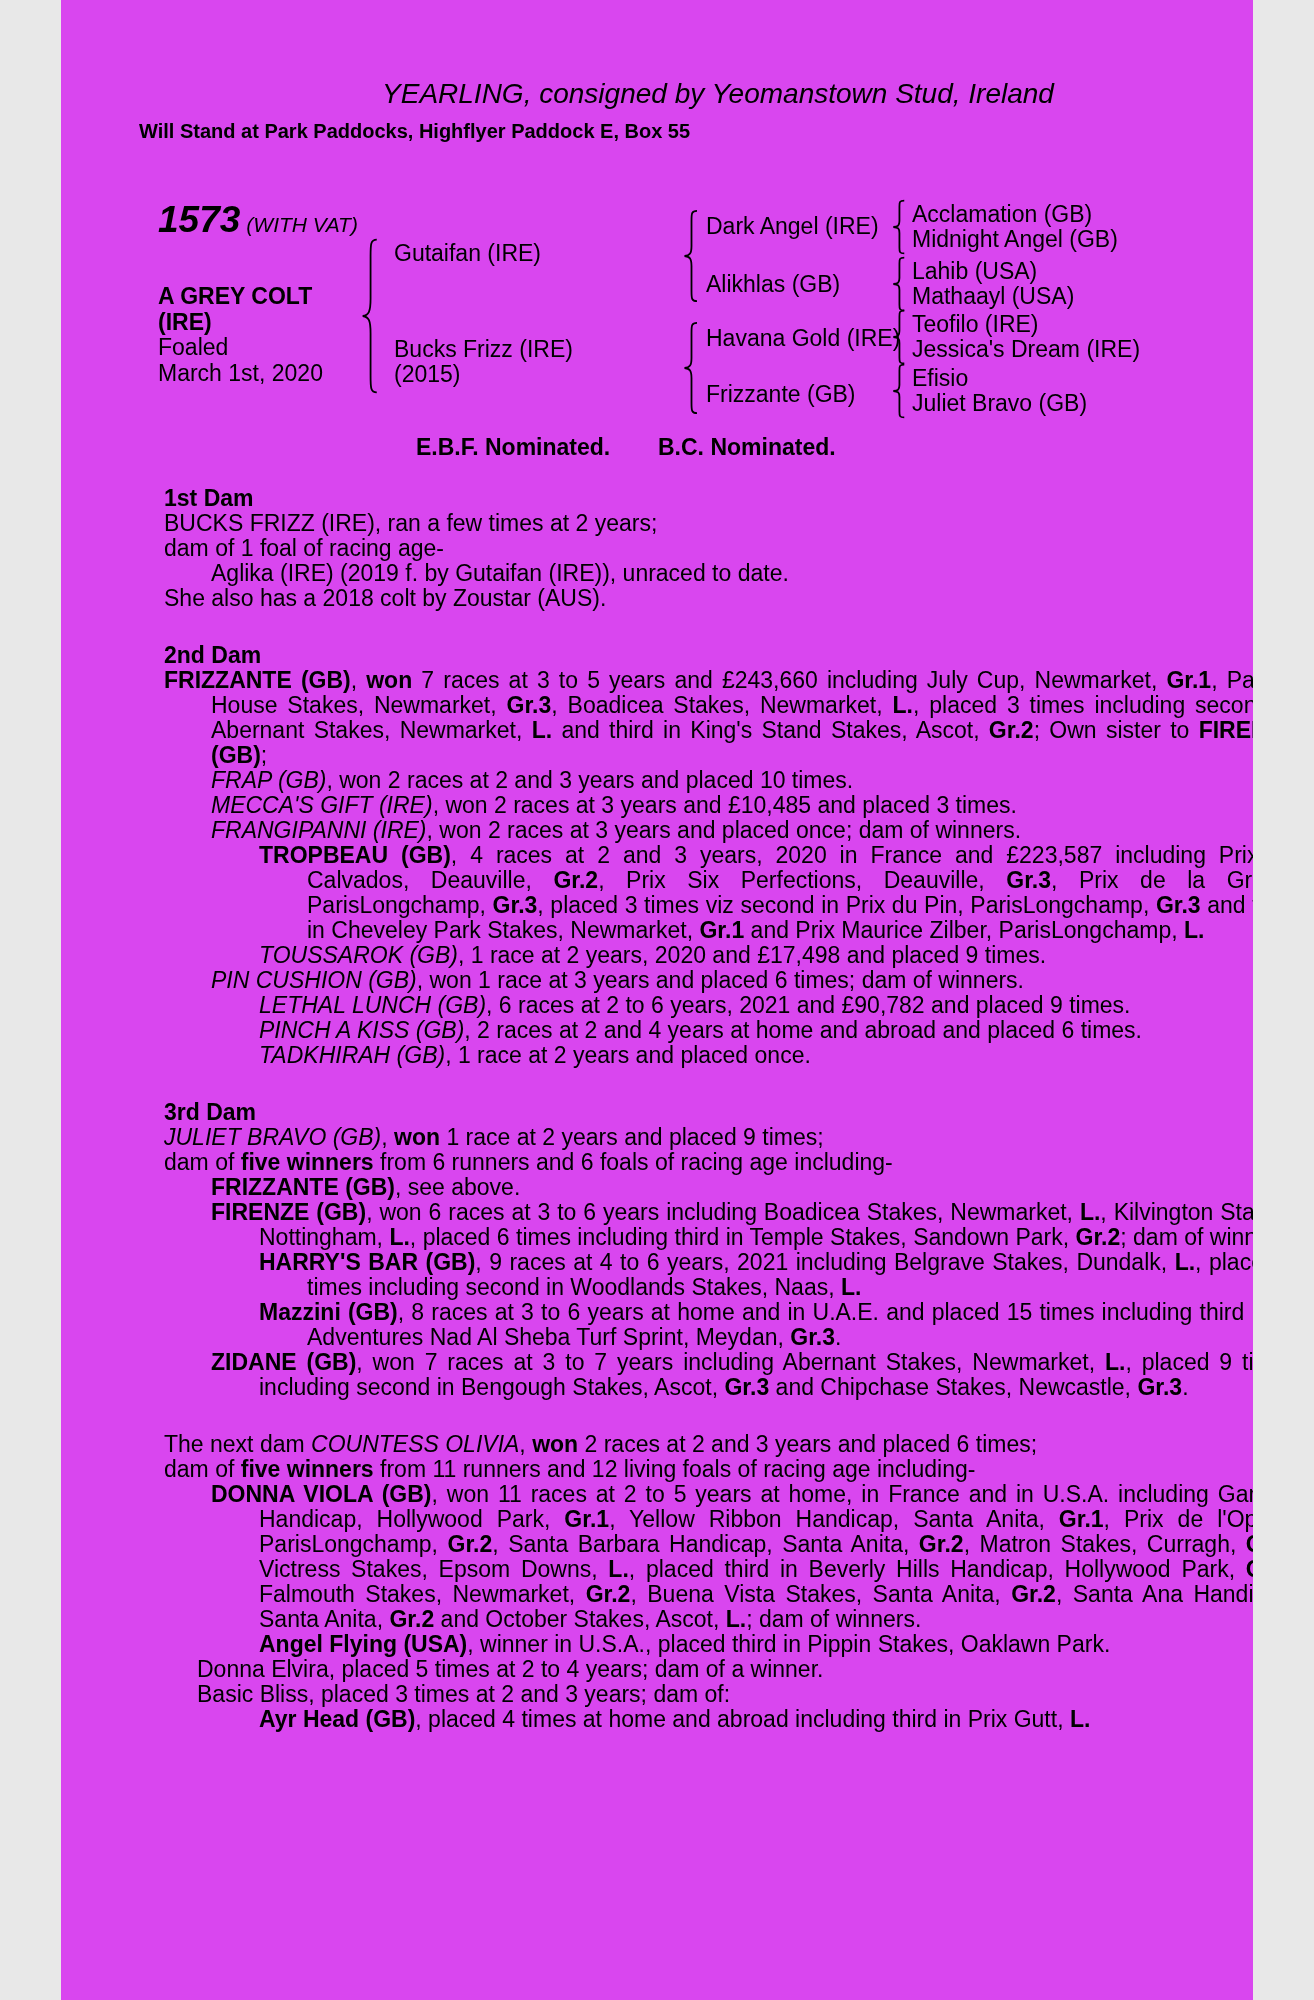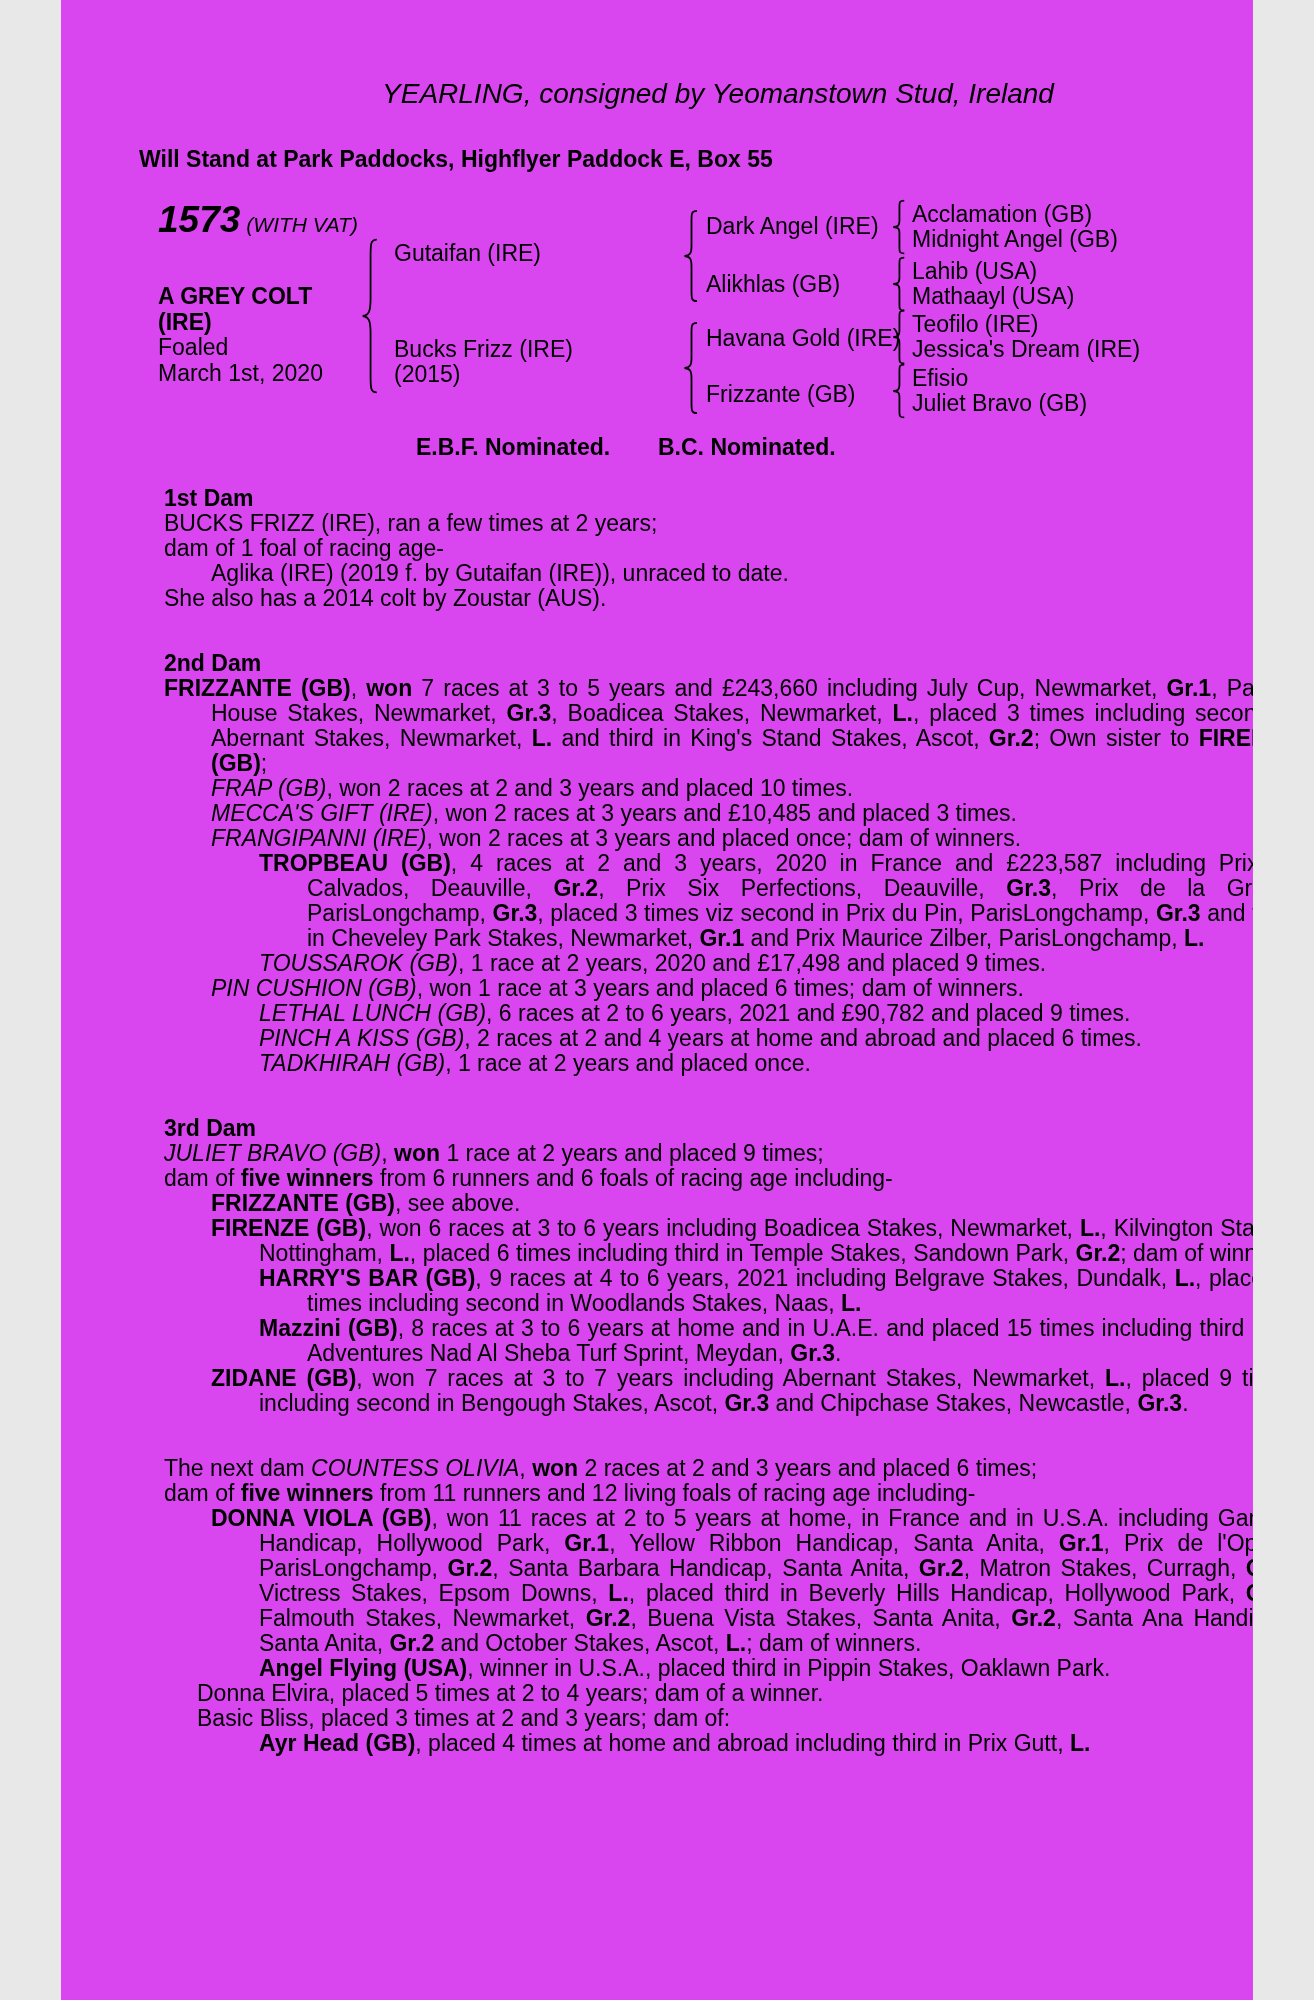--- a/index.html
+++ b/index.html
@@ -12,43 +12,43 @@
     margin:0 auto;
     overflow:hidden;
   }
   .title {
     position:absolute; top:78px; left:0; width:1314px;
     text-align:center;
     font-style:italic;
     font-size:28px; line-height:32px;
   }
   .stand {
-    position:absolute; top:146px; left:78px;
+    position:absolute; top:118px; left:78px;
     font-weight:bold;
-    font-size:23px; line-height:26px;text-align:right;
+    font-size:20px; line-height:26px;text-align:right;
   }
   
   .pedigree { position:absolute; top:0; left:0; width:1314px; height:430px; }
   .lot { position:absolute; left:97px; top:200px; white-space:nowrap;font-style:italic; }
   .lot-num { font-weight:bold; font-size:37px; line-height:40px; }
   .lot-vat { font-size:21px; margin-left:6px; }
   .subject { position:absolute; left:97px; top:284px; font-size:23px; line-height:25.5px; }
   .subject .bold { font-weight:bold; }
   .ped-name { position:absolute; font-size:23px; line-height:25px; white-space:nowrap; }
   .brace { position:absolute; overflow:visible; }
   
   .noms { position:absolute; top:434px; left:0; font-weight:bold; font-size:23px; }
   .noms .ebf { position:absolute; left:355px; white-space:nowrap; }
   .noms .bc  { position:absolute; left:597px; white-space:nowrap; }
   
   .body {
     position:absolute; top:486px; left:103px; width:1133px;
     font-size:23px; line-height:25px;
   }
-  .section + .section { margin-top:40px; }
+  .section + .section { margin-top:32px; }
   .sec-heading { font-weight:bold; }
   .para { margin:0; text-align:justify; }
   .ind-m    { padding-left:47px; text-indent:-47px; }
   .ind-l1   { margin-left:47px; padding-left:48px; text-indent:-48px; }
   .ind-l2   { margin-left:95px; padding-left:48px; text-indent:-48px; }
   .ind-half { margin-left:33px; }
   .s-b { font-weight:bold; }
   .s-i { font-style:italic; }
 </style>
 </head>
@@ -127,21 +127,21 @@
     <span class="ebf">E.B.F. Nominated.</span>
     <span class="bc">B.C. Nominated.</span>
   </div>
 
   <div class="body" id="pedigree-text">
       <div class="section">
         <div class="sec-heading">1st Dam</div>
         <p class="para ind-m"><span>BUCKS FRIZZ (IRE), ran a few times at 2 years;</span></p>
         <p class="para ind-m"><span>dam of 1 foal of racing age-</span></p>
         <p class="para ind-l1"><span>Aglika (IRE) (2019 f. by Gutaifan (IRE)), unraced to date.</span></p>
-        <p class="para ind-m"><span>She also has a 2014 colt by Zoustar (AUS).</span></p>
+        <p class="para ind-m"><span>She also has a 2018 colt by Zoustar (AUS).</span></p>
       </div>
       <div class="section">
         <div class="sec-heading">2nd Dam</div>
         <p class="para ind-m"><span class="s-b">FRIZZANTE (GB)</span><span>, </span><span class="s-b">won</span><span> 7 races at 3 to 5 years and £243,660 including July Cup, Newmarket, </span><span class="s-b">Gr.1</span><span>, Palace House Stakes, Newmarket, </span><span class="s-b">Gr.3</span><span>, Boadicea Stakes, Newmarket, </span><span class="s-b">L.</span><span>, placed 3 times including second in Abernant Stakes, Newmarket, </span><span class="s-b">L.</span><span> and third in King's Stand Stakes, Ascot, </span><span class="s-b">Gr.2</span><span>; Own sister to </span><span class="s-b">FIRENZE (GB)</span><span>;</span></p>
         <p class="para ind-l1"><span class="s-i">FRAP (GB)</span><span>, won 2 races at 2 and 3 years and placed 10 times.</span></p>
         <p class="para ind-l1"><span class="s-i">MECCA'S GIFT (IRE)</span><span>, won 2 races at 3 years and £10,485 and placed 3 times.</span></p>
         <p class="para ind-l1"><span class="s-i">FRANGIPANNI (IRE)</span><span>, won 2 races at 3 years and placed once; dam of winners.</span></p>
         <p class="para ind-l2"><span class="s-b">TROPBEAU (GB)</span><span>, 4 races at 2 and 3 years, 2020 in France and £223,587 including Prix du Calvados, Deauville, </span><span class="s-b">Gr.2</span><span>, Prix Six Perfections, Deauville, </span><span class="s-b">Gr.3</span><span>, Prix de la Grotte, ParisLongchamp, </span><span class="s-b">Gr.3</span><span>, placed 3 times viz second in Prix du Pin, ParisLongchamp, </span><span class="s-b">Gr.3</span><span> and third in Cheveley Park Stakes, Newmarket, </span><span class="s-b">Gr.1</span><span> and Prix Maurice Zilber, ParisLongchamp, </span><span class="s-b">L.</span></p>
         <p class="para ind-l2"><span class="s-i">TOUSSAROK (GB)</span><span>, 1 race at 2 years, 2020 and £17,498 and placed 9 times.</span></p>
         <p class="para ind-l1"><span class="s-i">PIN CUSHION (GB)</span><span>, won 1 race at 3 years and placed 6 times; dam of winners.</span></p>

